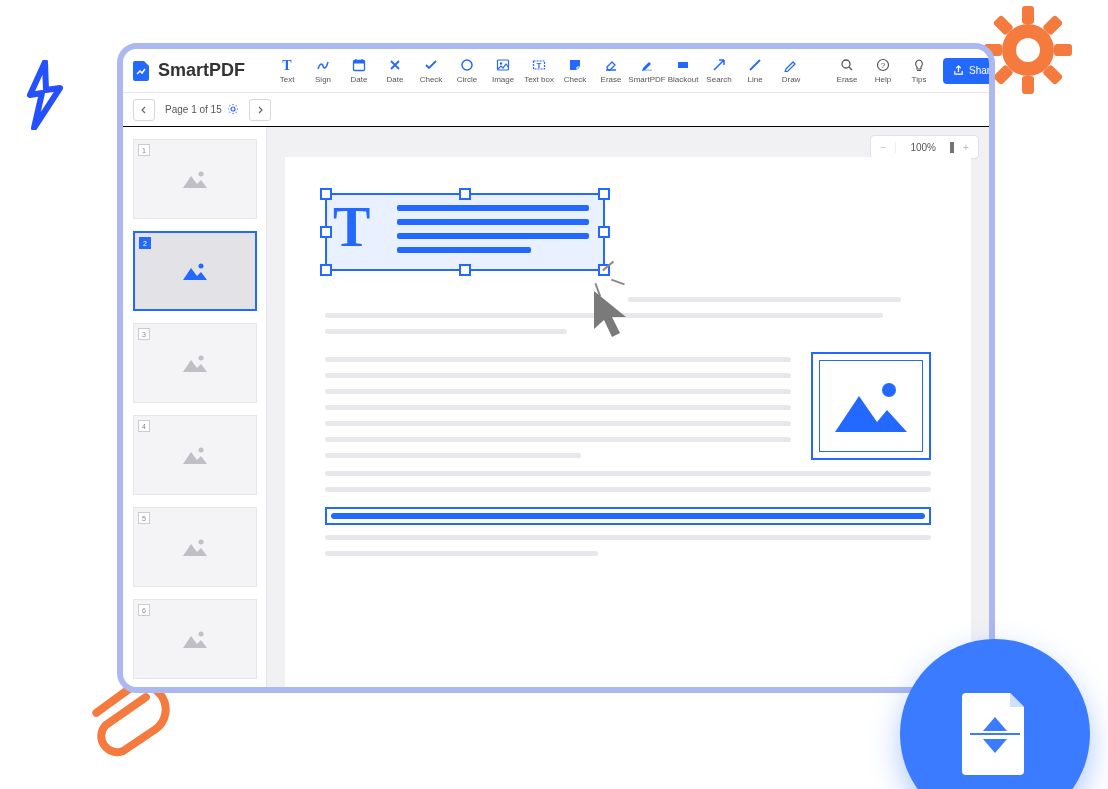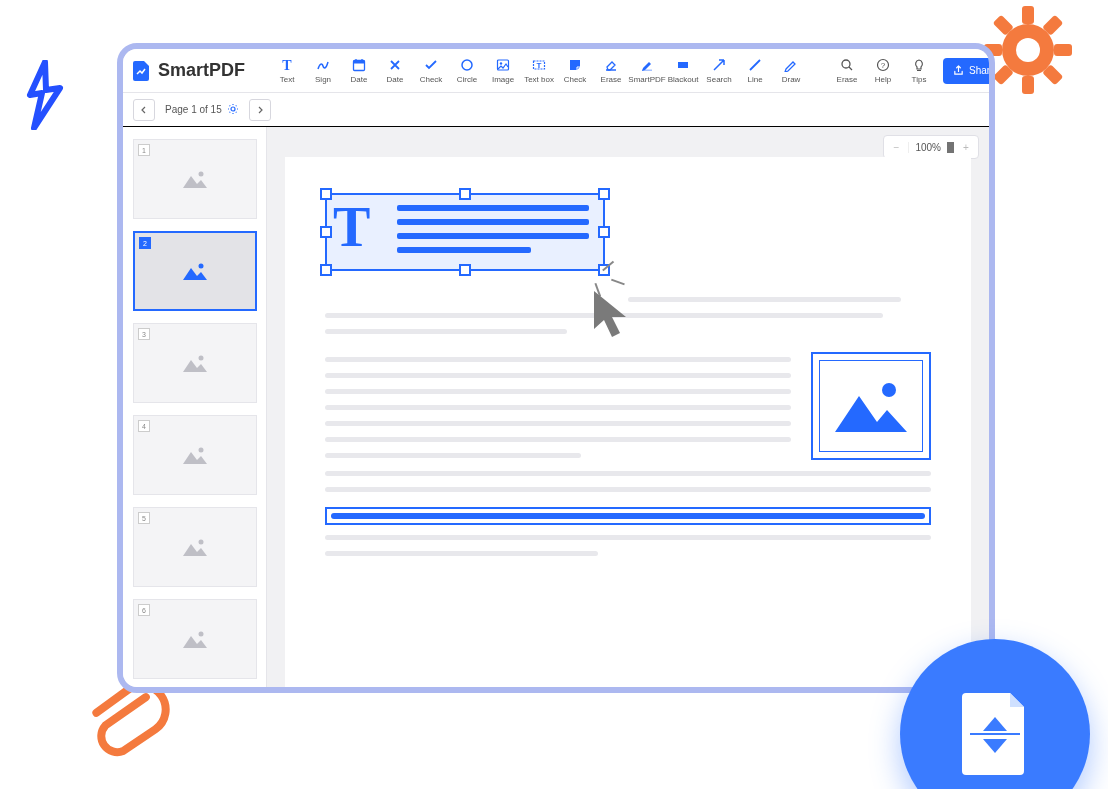--- a/index.html
+++ b/index.html
@@ -16,21 +16,21 @@
 .right-actions{margin-left:auto;display:flex;align-items:center;gap:6px;}
 .btn{height:26px;padding:0 10px;border-radius:4px;display:flex;align-items:center;gap:5px;font-size:10px;cursor:pointer;color:#fff;}
 .btn-share{background:#2469ff;}
 .btn-download{background:#04b966;}
 .pagebar{height:34px;background:#fff;border-bottom:1px solid #000000;display:flex;align-items:center;padding:0 10px;gap:10px;position:relative;}
 .sq-btn{width:22px;height:22px;border:1px solid #d7d7de;border-radius:3px;display:flex;align-items:center;justify-content:center;cursor:pointer;background:#fff;}
 .page-info{font-size:10px;color:#555;display:flex;align-items:center;gap:5px;}
 .gear{color:#2469ff;}
 .zoom{position:absolute;right:10px;top:38px;height:24px;background:#fff;border:1px solid #e0e0e6;border-radius:4px;display:flex;align-items:center;font-size:10px;color:#555;}
 .zoom .zbtn{width:24px;text-align:center;color:#bbb;cursor:pointer;}
-.zoom .zval{padding:0 6px;border-left:1px solid #eee;border-right:7px solid #737373;}
+.zoom .zval{padding:0 14px;border-left:1px solid #eee;border-right:4px solid #737373;}
 .body{display:flex;height:calc(100% - 78px);}
 .sidebar{width:144px;background:#fff;border-right:1px solid #e5e5ea;padding:12px 10px;overflow:hidden;}
 .thumb{position:relative;width:124px;height:80px;background:#f4f4f6;border:1px solid #e5e5ea;margin-bottom:12px;display:flex;align-items:center;justify-content:center;}
 .thumb.active{background:#e3e3e7;border:2px solid #2469ff;}
 .thumb .num{position:absolute;left:4px;top:4px;width:12px;height:12px;background:#fff;border:1px solid #ccc;font-size:7px;display:flex;align-items:center;justify-content:center;color:#888;}
 .thumb.active .num{background:#2469ff;color:#fff;border-color:#2469ff;}
 .thumb svg{width:28px;height:22px;}
 .canvas{flex:1;position:relative;padding:30px 18px 0 18px;}
 .page{background:#fff;width:100%;height:560px;position:relative;padding:50px 50px;}
 .textbox-sel{position:absolute;left:40px;top:36px;width:280px;height:78px;border:2px solid #2469ff;background:#e9f0ff;}

